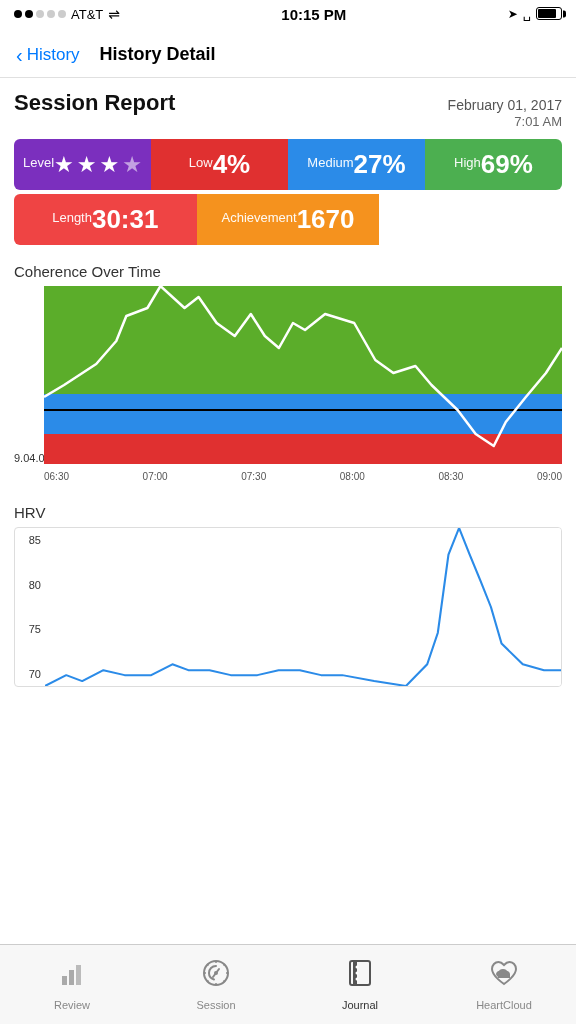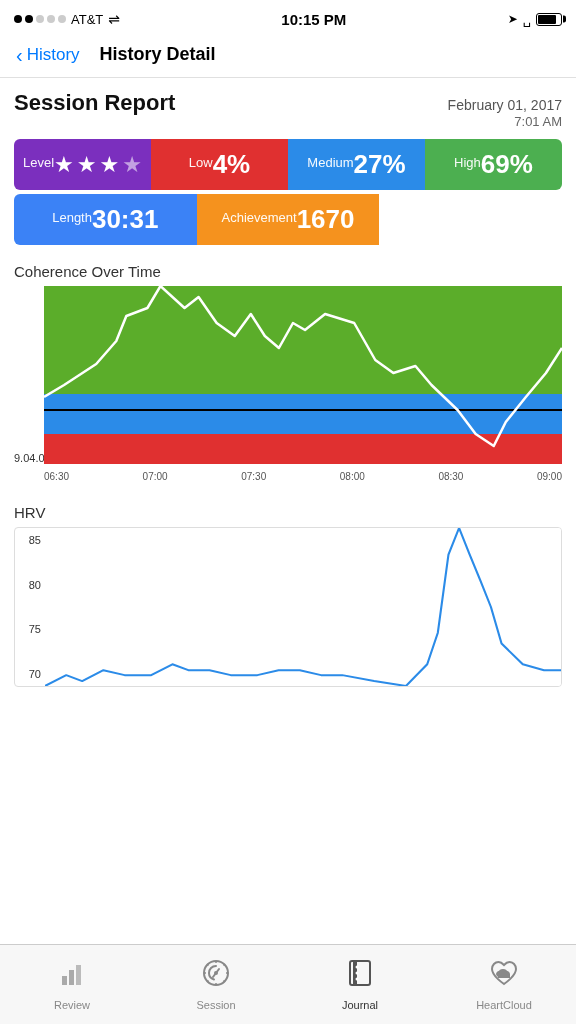--- a/index.html
+++ b/index.html
@@ -9,21 +9,21 @@
       min-height: 1024px;
       font-family: -apple-system, 'Helvetica Neue', Arial, sans-serif;
       background: #fff;
       overflow-x: hidden;
     }
 
     
     .status-bar {
       display: flex;
       justify-content: space-between;
-      align-items: center;
+      align-items: flex-start;
       padding: 6px 14px 4px;
       background: #fff;
       height: 36px;
     }
     .status-left {
       display: flex;
       align-items: center;
       gap: 5px;
       font-size: 13px;
       font-weight: 500;
@@ -174,21 +174,21 @@
     
     .stats-row2 {
       display: grid;
       grid-template-columns: 1fr 1fr 1fr;
       gap: 0;
       border-radius: 6px;
       overflow: hidden;
       margin-bottom: 18px;
     }
     .cell-avgcoh    { background: #7B2FBE; }
-    .cell-length    { background: #3b82f6; }
+    .cell-length    { background: #ef4444; }
     .cell-achievement { background: #F5921E; }
 
     
     .chart-section {
       margin-bottom: 18px;
     }
     .chart-title {
       font-size: 15px;
       color: #333;
       margin-bottom: 6px;

